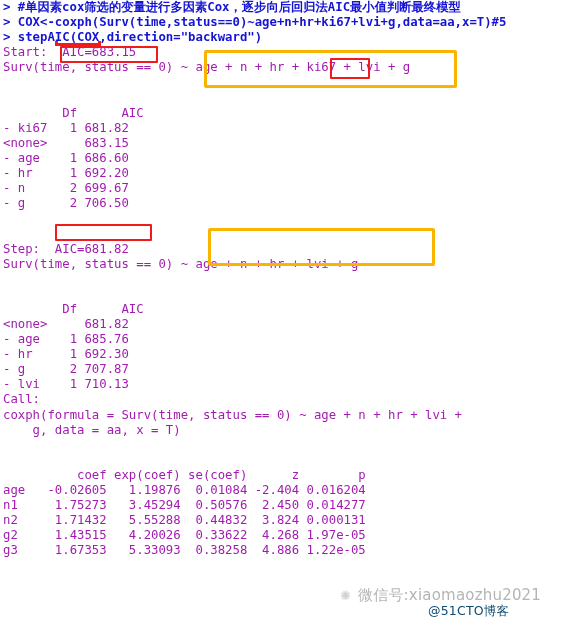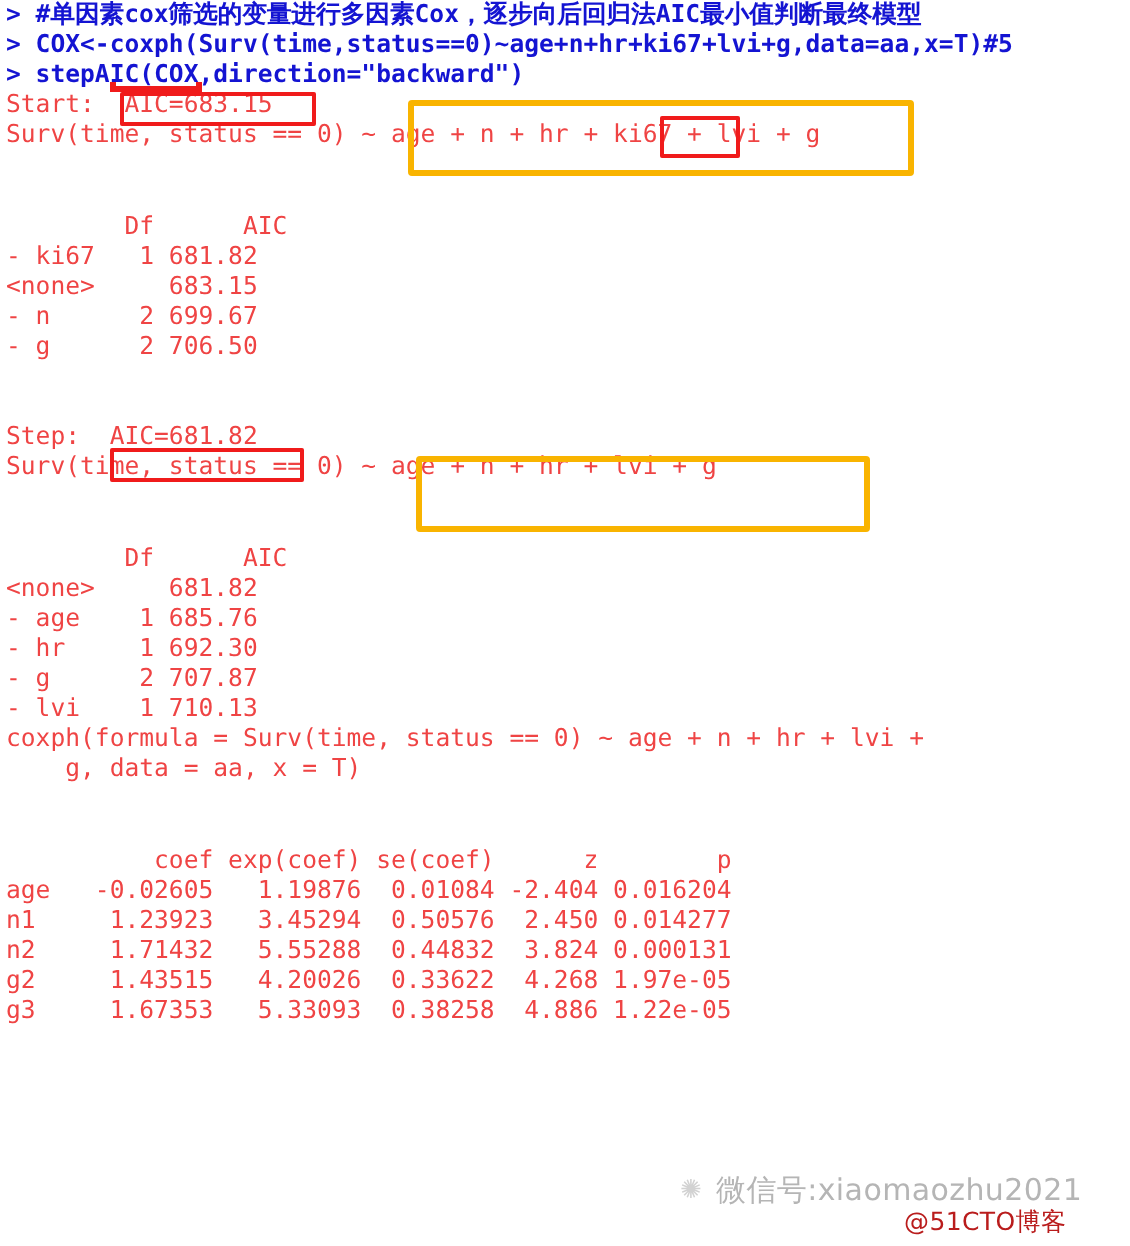--- a/index.html
+++ b/index.html
@@ -22,21 +22,21 @@
     padding: 0;
     box-sizing: border-box;
   }
 
   .line {
     font-family: "DejaVu Sans Mono", "Liberation Mono", monospace;
     font-size: 12.3px;
     line-height: 15.1px;
     height: 15.1px;
     white-space: pre;
-    color: #ef4444;
+    color: #a21caf;
     padding-left: 3px;
     letter-spacing: 0px;
   }
   .line.cmd {
     color: #1414d2;
     font-weight: bold;
   }
   .line.blank {
     color: transparent;
   }
@@ -80,62 +80,64 @@
   .wm-logo {
     left: 340px;
     top: 588px;
     font-size: 13px;
     color: #d2d2d2;
   }
   .wm-sub {
     left: 428px;
     top: 603px;
     font-size: 12.5px;
-    color: #b91c1c;
+    color: #0c4a6e;
     letter-spacing: 0.2px;
-    margin-left: 24px;
   }
 </style>
 </head>
 <body>
 
 <div id="console">
 
   <div id="lines">
       <div class="line cmd">&gt; #单因素cox筛选的变量进行多因素Cox，逐步向后回归法AIC最小值判断最终模型</div>
       <div class="line cmd">&gt; COX&lt;-coxph(Surv(time,status==0)~age+n+hr+ki67+lvi+g,data=aa,x=T)#5</div>
       <div class="line cmd">&gt; stepAIC(COX,direction="backward")</div>
       <div class="line">Start:  AIC=683.15</div>
       <div class="line">Surv(time, status == 0) ~ age + n + hr + ki67 + lvi + g</div>
       <div class="line blank"></div>
       <div class="line blank"></div>
       <div class="line">        Df      AIC</div>
       <div class="line">- ki67   1 681.82</div>
       <div class="line">&lt;none&gt;     683.15</div>
+      <div class="line">- age    1 686.60</div>
+      <div class="line">- hr     1 692.20</div>
       <div class="line">- n      2 699.67</div>
       <div class="line">- g      2 706.50</div>
       <div class="line blank"></div>
       <div class="line blank"></div>
       <div class="line">Step:  AIC=681.82</div>
       <div class="line">Surv(time, status == 0) ~ age + n + hr + lvi + g</div>
       <div class="line blank"></div>
       <div class="line blank"></div>
       <div class="line">        Df      AIC</div>
       <div class="line">&lt;none&gt;     681.82</div>
       <div class="line">- age    1 685.76</div>
       <div class="line">- hr     1 692.30</div>
       <div class="line">- g      2 707.87</div>
       <div class="line">- lvi    1 710.13</div>
+      <div class="line">Call:</div>
       <div class="line">coxph(formula = Surv(time, status == 0) ~ age + n + hr + lvi +</div>
       <div class="line">    g, data = aa, x = T)</div>
       <div class="line blank"></div>
       <div class="line blank"></div>
       <div class="line">          coef exp(coef) se(coef)      z        p</div>
       <div class="line">age   -0.02605   1.19876  0.01084 -2.404 0.016204</div>
-      <div class="line">n1     1.23923   3.45294  0.50576  2.450 0.014277</div>
+      <div class="line">n1     1.75273   3.45294  0.50576  2.450 0.014277</div>
       <div class="line">n2     1.71432   5.55288  0.44832  3.824 0.000131</div>
       <div class="line">g2     1.43515   4.20026  0.33622  4.268 1.97e-05</div>
       <div class="line">g3     1.67353   5.33093  0.38258  4.886 1.22e-05</div>
       <div class="line blank"></div>
     </div>
 
   <div class="annot red-box" style="left:60px; top:46px; width:98px; height:17px;"></div>
 
   <div class="annot yellow-box" style="left:204px; top:50px; width:253px; height:38px;"></div>
 

